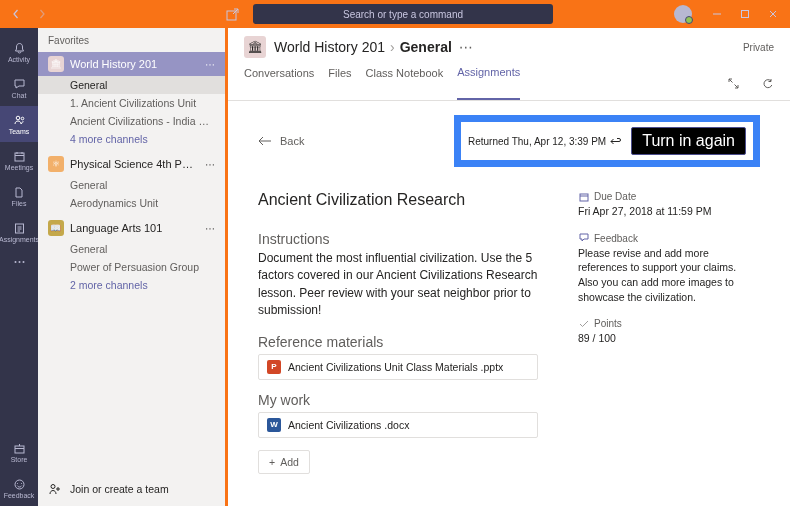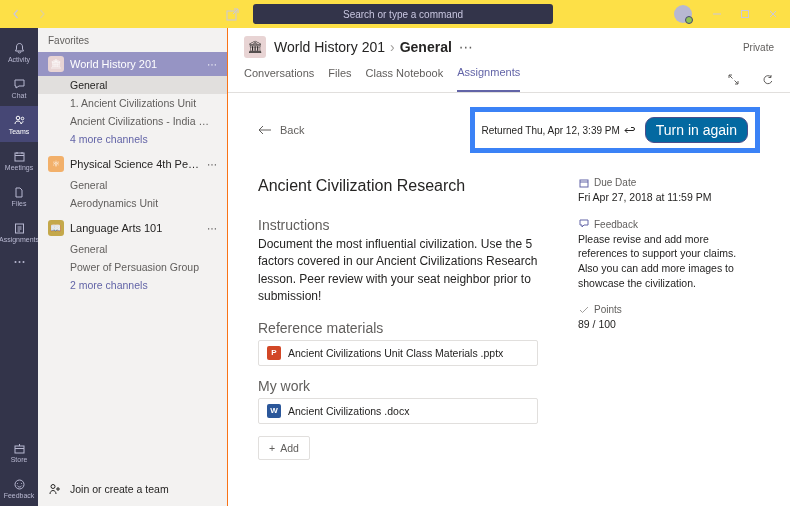--- a/index.html
+++ b/index.html
@@ -1,32 +1,32 @@
 <!DOCTYPE html>
 <html><head>
 <meta charset="utf-8">
 <style>
 *{box-sizing:border-box;margin:0;padding:0;font-family:'Segoe UI',Arial,sans-serif}
 body{width:790px;height:506px;overflow:hidden;background:#f3f2f1;font-size:11px;color:#252423}
-.titlebar{height:28px;background:#fde047;display:flex;align-items:center;padding:0 6px;gap:6px}
+.titlebar{height:28px;background:#f97316;display:flex;align-items:center;padding:0 6px;gap:6px}
 .titlebar .nav-arrow{width:20px;height:20px;display:flex;align-items:center;justify-content:center;color:#c8c6e0;cursor:pointer}
 .titlebar .compose{width:18px;height:18px;display:flex;align-items:center;justify-content:center;color:#c8c6e0;margin-left:165px}
 .titlebar .search{flex:0 0 300px;height:20px;background:#33344a;border-radius:3px;color:#c8c6e0;display:flex;align-items:center;justify-content:center;font-size:10px;margin-left:6px}
 .titlebar .spacer{flex:1}
 .titlebar .avatar{width:18px;height:18px;border-radius:50%;background:#b8b8d1;position:relative;margin-right:8px}
 .titlebar .avatar::after{content:'';position:absolute;bottom:-1px;right:-1px;width:6px;height:6px;border-radius:50%;background:#92c353;border:1px solid #464775}
 .titlebar .winbtn{width:22px;height:20px;display:flex;align-items:center;justify-content:center;color:#c8c6e0;cursor:pointer}
 .shell{display:flex;height:478px}
 .rail{width:38px;background:#33344a;display:flex;flex-direction:column;align-items:center;padding-top:6px;color:#b8b8d1}
 .rail-item{width:38px;height:36px;display:flex;flex-direction:column;align-items:center;justify-content:center;gap:1px;cursor:pointer;font-size:7px;position:relative}
 .rail-item.active{background:#464775;color:#fff}
 .rail-item .ico{width:14px;height:14px;display:flex;align-items:center;justify-content:center}
 .rail-item.ellipsis{height:24px}
 .rail-spacer{flex:1}
-.sidebar{width:190px;background:#f3f2f1;border-right:1px solid #f97316;display:flex;flex-direction:column;position:relative}
+.sidebar{width:190px;background:#f3f2f1;border-right:3px solid #f97316;display:flex;flex-direction:column;position:relative}
 .sb-header{padding:7px 10px 4px;font-size:10px;color:#605e5c}
 .team{padding:2px 0}
 .team-row{display:flex;align-items:center;padding:4px 10px;gap:6px;cursor:pointer;position:relative}
 .team-row.selected{background:#9694c4;color:#fff}
 .team-ava{width:16px;height:16px;border-radius:3px;display:flex;align-items:center;justify-content:center;font-size:9px;color:#fff;flex-shrink:0}
 .team-name{flex:1;white-space:nowrap;overflow:hidden;text-overflow:ellipsis;font-size:11px}
 .team-more{font-size:10px;color:inherit;opacity:.85}
 .channel{padding:3px 10px 3px 32px;font-size:10.5px;color:#605e5c;cursor:pointer;white-space:nowrap;overflow:hidden;text-overflow:ellipsis}
 .channel.selected{background:#e1dfdd;color:#252423}
 .channel.link{color:#6264a7}
@@ -35,31 +35,31 @@
 .main{flex:1;background:#fff;display:flex;flex-direction:column;overflow:hidden}
 .mh{padding:8px 16px 0;border-bottom:1px solid #e1dfdd}
 .mh-top{display:flex;align-items:center;gap:8px}
 .mh-ava{width:22px;height:22px;border-radius:3px;background:#e8d4d4;display:flex;align-items:center;justify-content:center;font-size:12px}
 .mh-bc{display:flex;align-items:center;gap:5px;font-size:14px}
 .mh-bc .sep{color:#a19f9d}
 .mh-bc .cur{font-weight:600}
 .mh-bc .dots{color:#605e5c;cursor:pointer;margin-left:2px}
 .mh-priv{margin-left:auto;font-size:10px;color:#605e5c}
 .mh-tabs{display:flex;gap:14px;margin-top:8px;font-size:11px;color:#605e5c;align-items:center}
-.mh-tab{padding-bottom:12px;cursor:pointer}
+.mh-tab{padding-bottom:20px;cursor:pointer}
 .mh-tab.active{color:#6264a7;border-bottom:2px solid #6264a7}
 .mh-tabs .tspacer{flex:1}
 .mh-tabs .ticon{width:14px;height:14px;display:flex;align-items:center;justify-content:center;color:#605e5c;cursor:pointer}
 .content{flex:1;overflow:auto;padding:14px 30px}
 .topbar{display:flex;align-items:center;gap:10px;margin-bottom:24px}
 .topbar .back{display:flex;align-items:center;gap:8px;color:#605e5c;cursor:pointer;font-size:11px}
 .topbar .tsp{flex:1}
-.redbox{border:5px solid #3b82f6;padding:5px 7px;display:flex;align-items:center;gap:10px}
+.redbox{border:7px solid #3b82f6;padding:5px 7px;display:flex;align-items:center;gap:10px}
 .returned{font-size:10px;color:#252423;display:flex;align-items:center;gap:4px}
-.btn-primary{background:#0369a1;color:#fff;border:1px solid #4b4d8c;border-radius:9px;padding:4px 10px;font-size:14px;cursor:pointer}
+.btn-primary{background:#000000;color:#fff;border:1px solid #4b4d8c;border-radius:2px;padding:4px 10px;font-size:16px;cursor:pointer}
 .cols{display:flex;gap:40px}
 .colL{flex:1;max-width:280px}
 .colR{flex:0 0 180px}
 .atitle{font-size:16px;color:#252423;margin-bottom:22px;font-weight:400}
 .lbl{font-size:14px;color:#605e5c;margin-bottom:3px}
 .instr{font-size:12px;color:#252423;line-height:1.45;margin-bottom:14px}
 .file{display:flex;align-items:center;gap:7px;padding:5px 8px;border:1px solid #e1dfdd;border-radius:2px;font-size:10.5px;color:#252423;margin-bottom:12px;margin-top:4px;cursor:pointer}
 .fico{width:14px;height:14px;border-radius:2px;display:flex;align-items:center;justify-content:center;font-size:8px;color:#fff;font-weight:700}
 .fico.pp{background:#d24726}
 .fico.wd{background:#2b579a}

